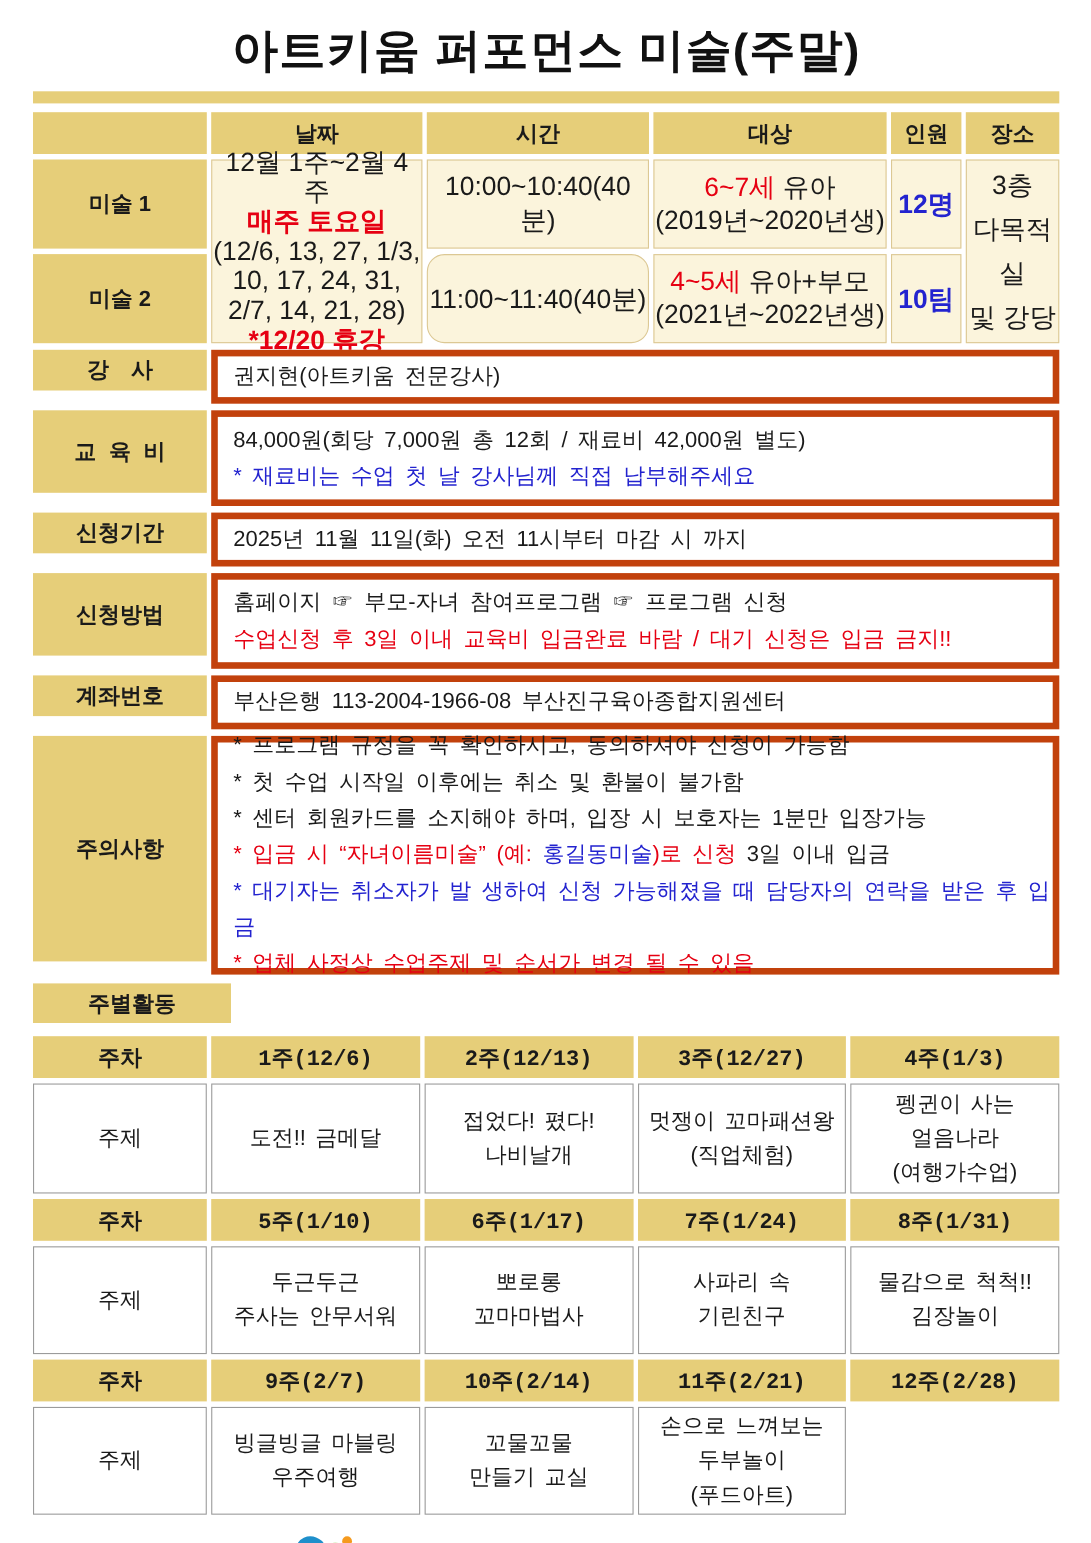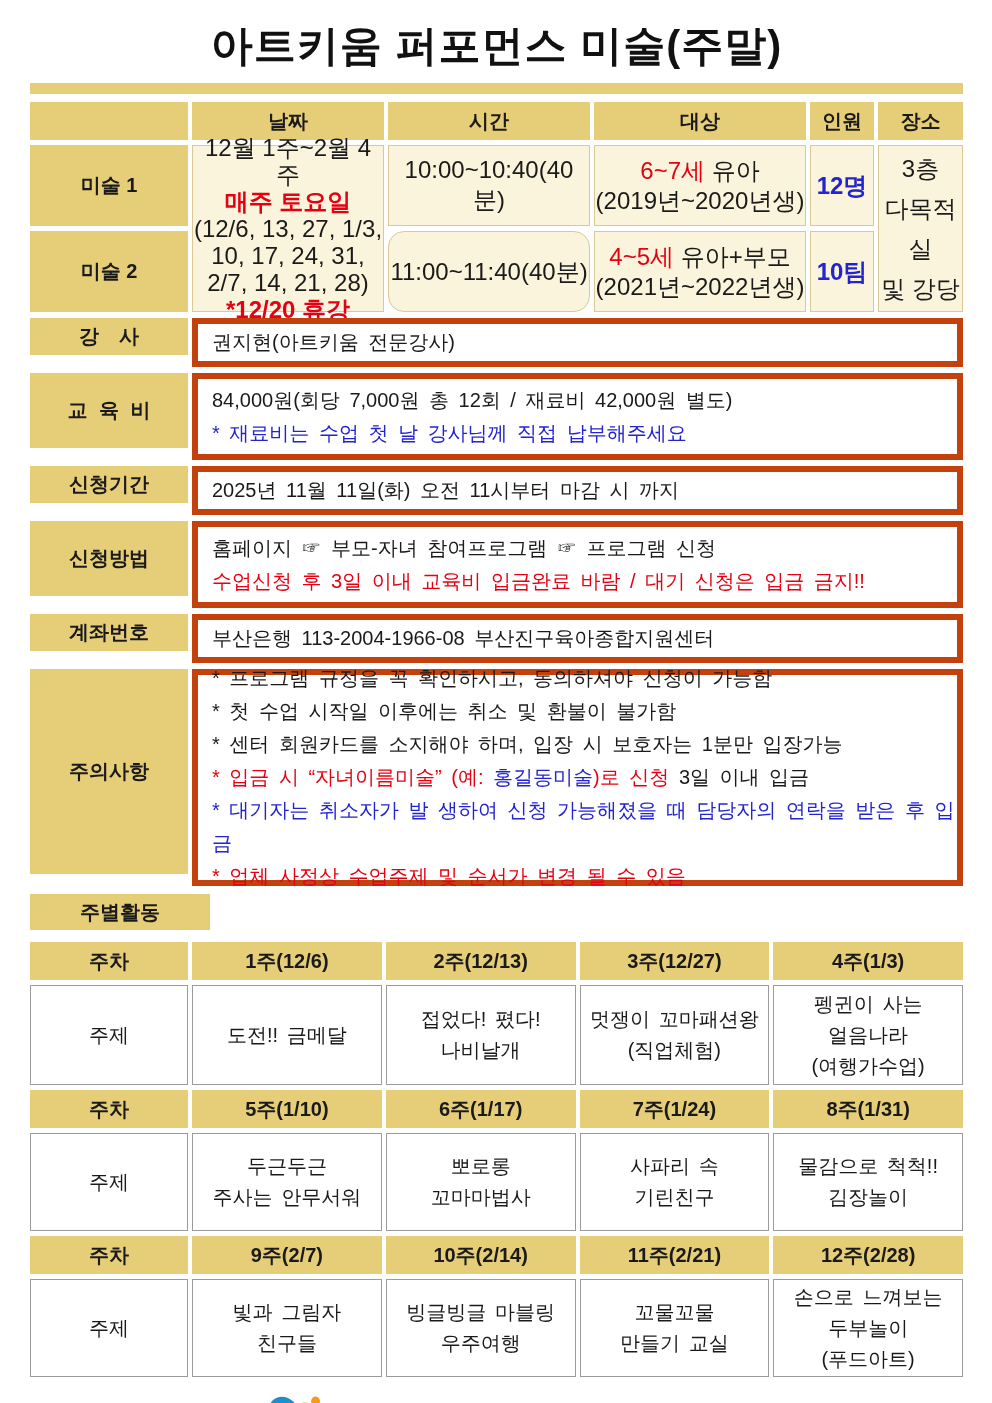--- a/index.html
+++ b/index.html
@@ -76,21 +76,21 @@
     background:#e6ce79;font-weight:bold;font-size:20px;
     display:flex;align-items:center;justify-content:center;
   }
   .weekly{
     display:grid;
     grid-template-columns:158px repeat(4,1fr);
     grid-template-rows:38px 100px 38px 98px 38px 98px;
     column-gap:4px;row-gap:5px;
     margin-top:12px;
   }
-  .wk-gold{background:#e6ce79;font-weight:bold;font-size:20px;display:flex;align-items:center;justify-content:center;}
+  .wk-gold{background:#e6ce79;font-weight:bold;font-size:20px;display:flex;align-items:center;justify-content:center;font-family:Liberation Mono, monospace;}
   .wk-topic{background:#fff;border:1px solid #9b9b9b;display:flex;align-items:center;justify-content:center;text-align:center;font-size:20px;line-height:31px;word-spacing:3px;}
   
   .footer{
     margin-top:16px;
     display:flex;align-items:center;justify-content:center;gap:10px;
   }
   .footer-text{font-size:27px;font-weight:bold;color:#a16207;letter-spacing:0.5px;}
 </style>
 </head>
 <body>
@@ -229,22 +229,20 @@
       <div class="wk-topic pre">물감으로 척척!!
 김장놀이</div>
 
       <div class="wk-gold">주차</div>
       <div class="wk-gold">9주(2/7)</div>
       <div class="wk-gold">10주(2/14)</div>
       <div class="wk-gold">11주(2/21)</div>
       <div class="wk-gold">12주(2/28)</div>
 
       <div class="wk-topic">주제</div>
-      <div class="wk-topic pre">빛과 그림자
-친구들</div>
       <div class="wk-topic pre">빙글빙글 마블링
 우주여행</div>
       <div class="wk-topic pre">꼬물꼬물
 만들기 교실</div>
       <div class="wk-topic pre">손으로 느껴보는
 두부놀이
 (푸드아트)</div>
     </div>
 
     <div class="footer">

